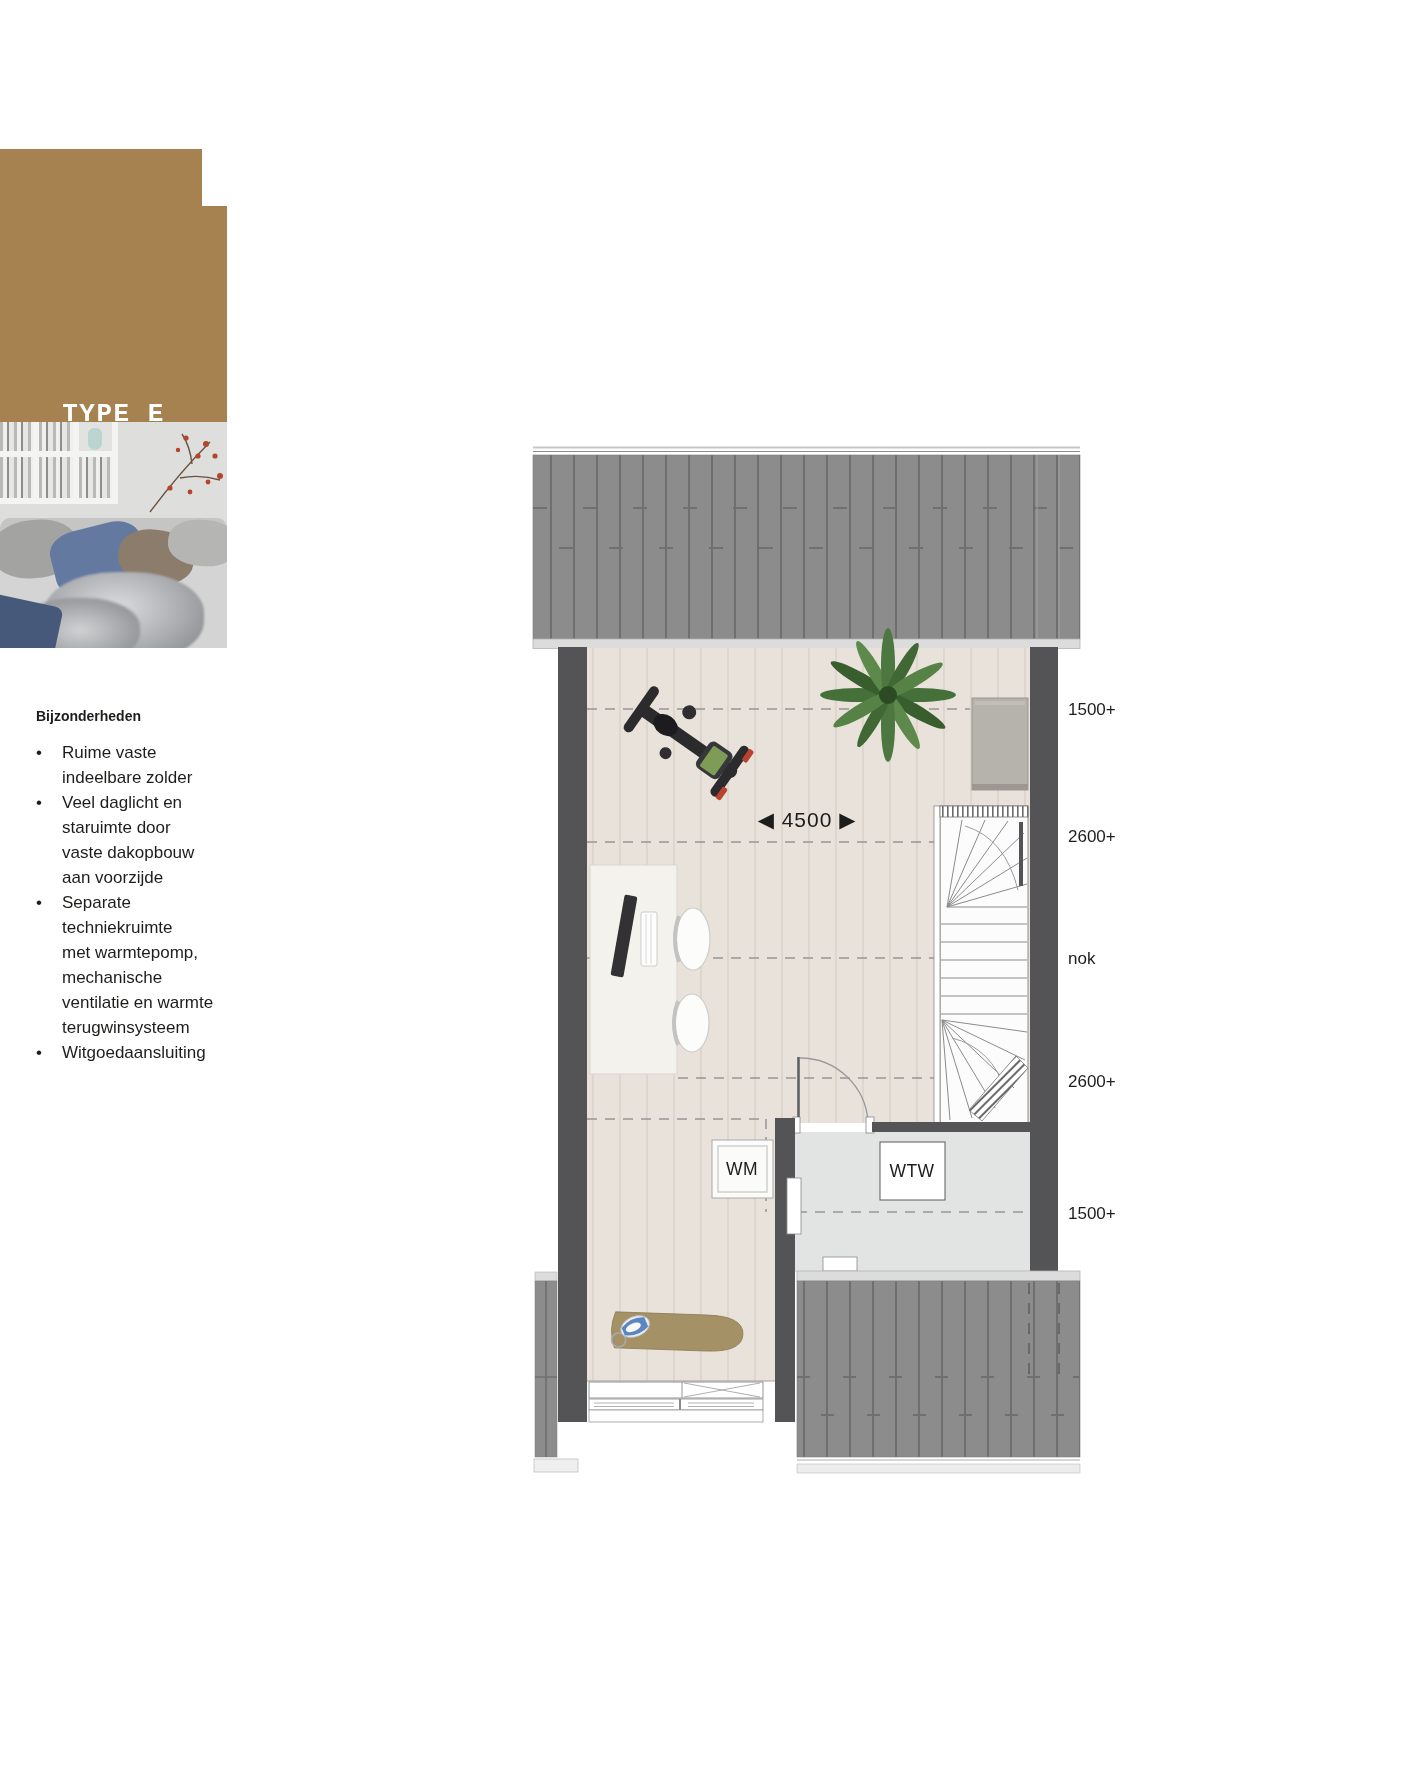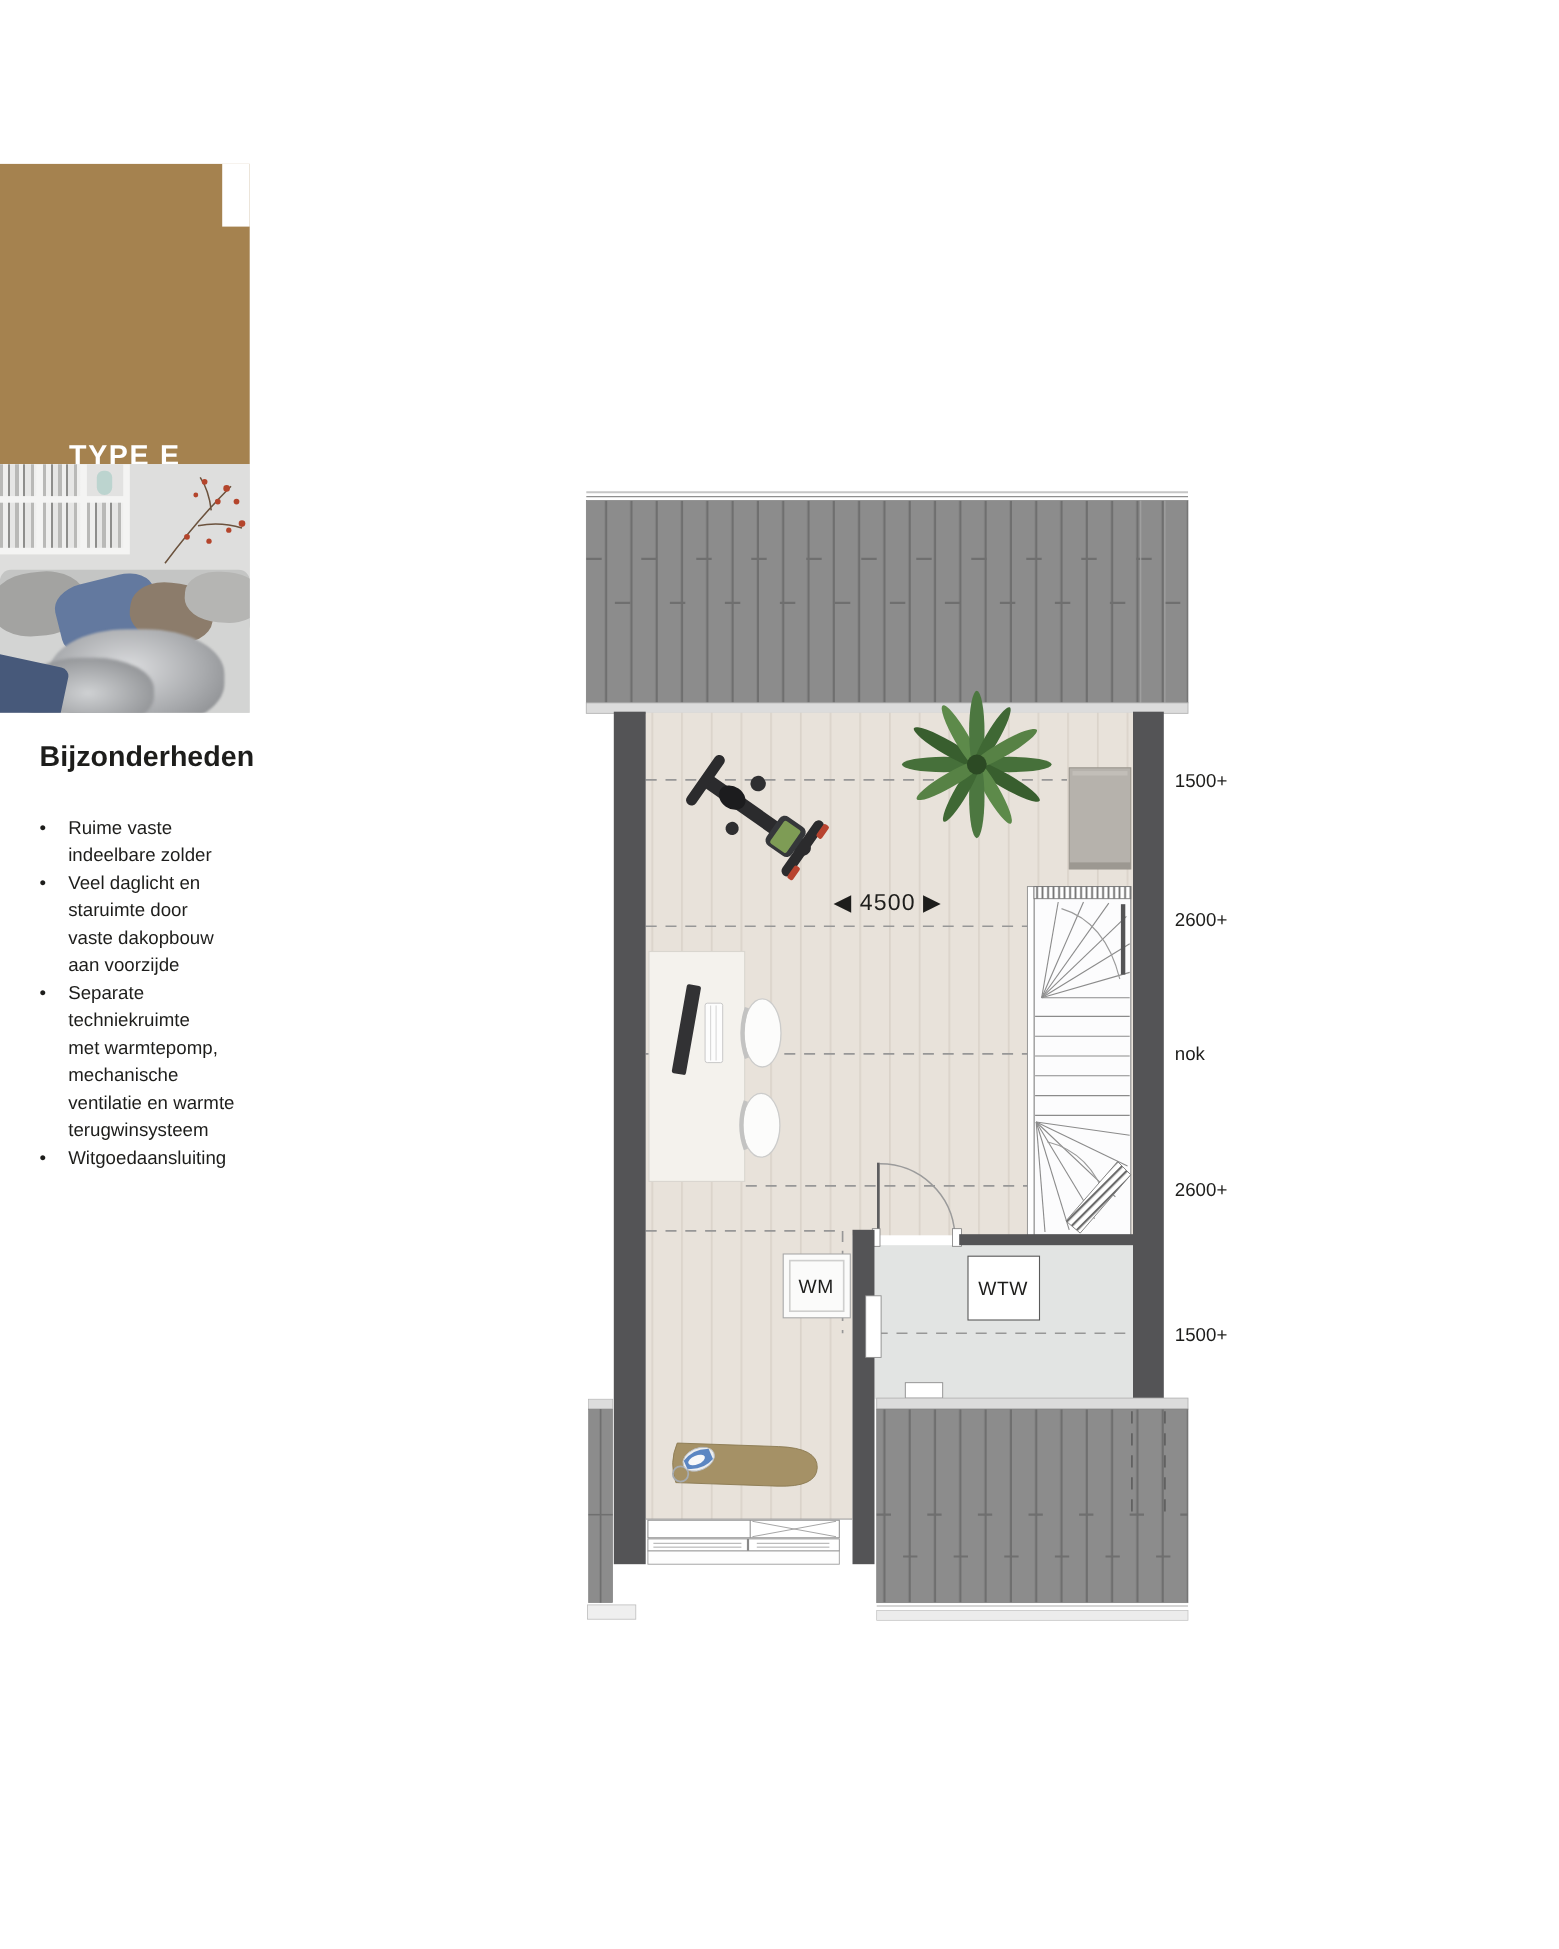--- a/index.html
+++ b/index.html
@@ -23,31 +23,31 @@
   .photo .couchseat{position:absolute;left:0;top:140px;width:227px;height:90px;background:#d3d4d3}
   .photo .pillow{position:absolute;border-radius:45%}
   .photo .p1{left:-8px;top:98px;width:86px;height:58px;background:#a3a3a1;transform:rotate(-6deg)}
   .photo .p2{left:52px;top:104px;width:92px;height:64px;background:#63799f;transform:rotate(-14deg);border-radius:30%}
   .photo .p3{left:118px;top:108px;width:76px;height:54px;background:#8c7c6b;transform:rotate(8deg)}
   .photo .p4{left:168px;top:98px;width:70px;height:46px;background:#b5b5b3;transform:rotate(4deg)}
   .photo .fur1{left:44px;top:150px;width:160px;height:90px;background:radial-gradient(ellipse at 45% 40%,#dcdddf 0%,#a9abae 55%,#7c7e81 100%);filter:blur(1px)}
   .photo .fur2{left:20px;top:176px;width:120px;height:64px;background:radial-gradient(ellipse at 50% 50%,#cfd1d3 0%,#8f9194 80%);filter:blur(1.5px)}
   .photo .blue-fabric{left:-16px;top:178px;width:74px;height:62px;background:#47597a;transform:rotate(12deg);border-radius:8px}
   
-  .feat-head{left:36px;top:672px;font-size:26px;font-weight:bold}
+  .feat-head{left:36px;top:708px;font-size:14px;font-weight:bold}
   .feat-list{left:36px;top:740px;width:190px;margin:0;padding:0;list-style:none;font-size:17px;line-height:25px}
   .feat-list li{display:flex}
   .feat-list .blt{width:26px;flex:0 0 26px}
   .feat-list .ftx{white-space:pre-line;width:160px}
   svg text{font-family:"Liberation Sans",sans-serif;fill:#1d1d1b}
 </style>
 </head>
 <body>
 
-<div class="abs brand" style="background: rgb(165, 130, 79);">
+<div class="abs brand" style="background: rgb(165, 130, 79); font-family: Liberation Mono, monospace;">
   <div class="abs type-title">TYPE E</div>
   <div class="abs floor-label">zolder</div>
   <div class="abs scale-label">schaal 1:60</div>
 </div>
 <div class="abs brand-notch"></div>
 
 <div class="abs photo">
   <div class="wall"></div>
   <div class="shelf">
     <div class="cell"></div>

